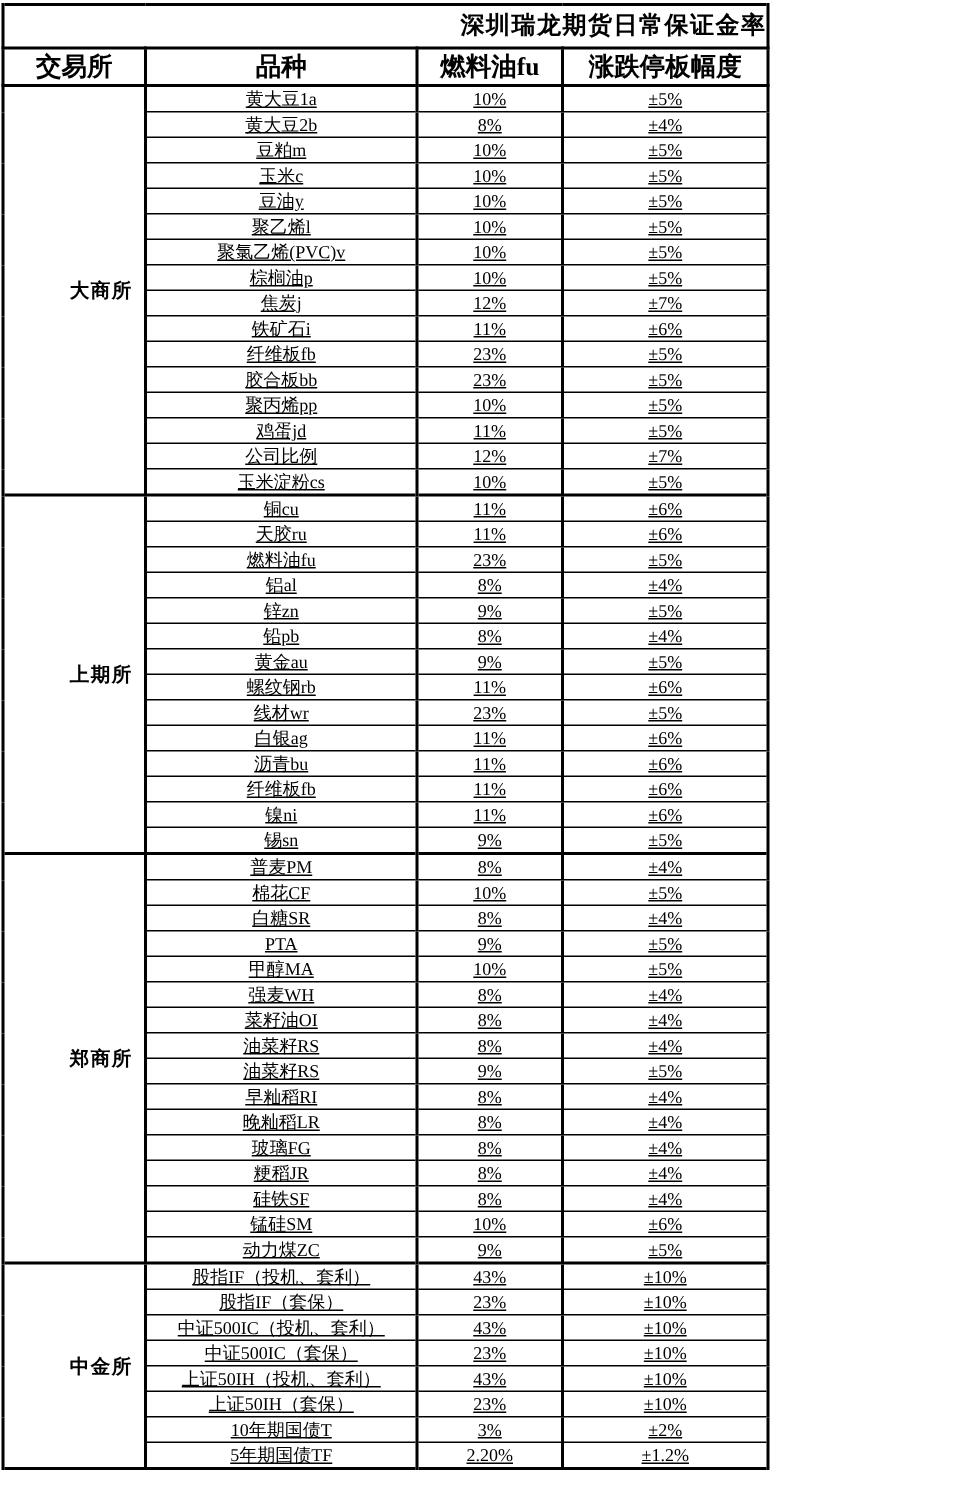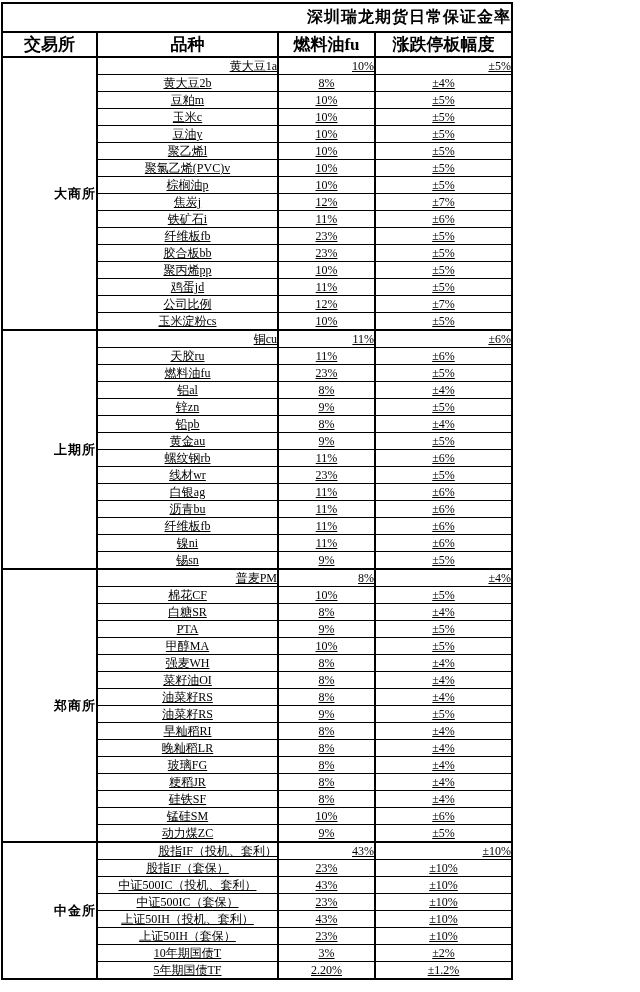--- a/index.html
+++ b/index.html
@@ -49,21 +49,21 @@
   }
   td.exchange-cell {
     font-size: 13px;
     font-weight: bold;
     letter-spacing: 1px;
     padding-left: 36px;
   }
   .cell-text {
     text-decoration: underline;
   }
-  tr.group-start td { border-top-width: 2px; text-align: right; }
+  tr.group-start td { border-top-width: 2px; }
 </style>
 </head>
 <body>
 
 <table class="margin-table">
   <colgroup>
     <col style="width:95px">
     <col style="width:181px">
     <col style="width:97px">
     <col style="width:137px">

